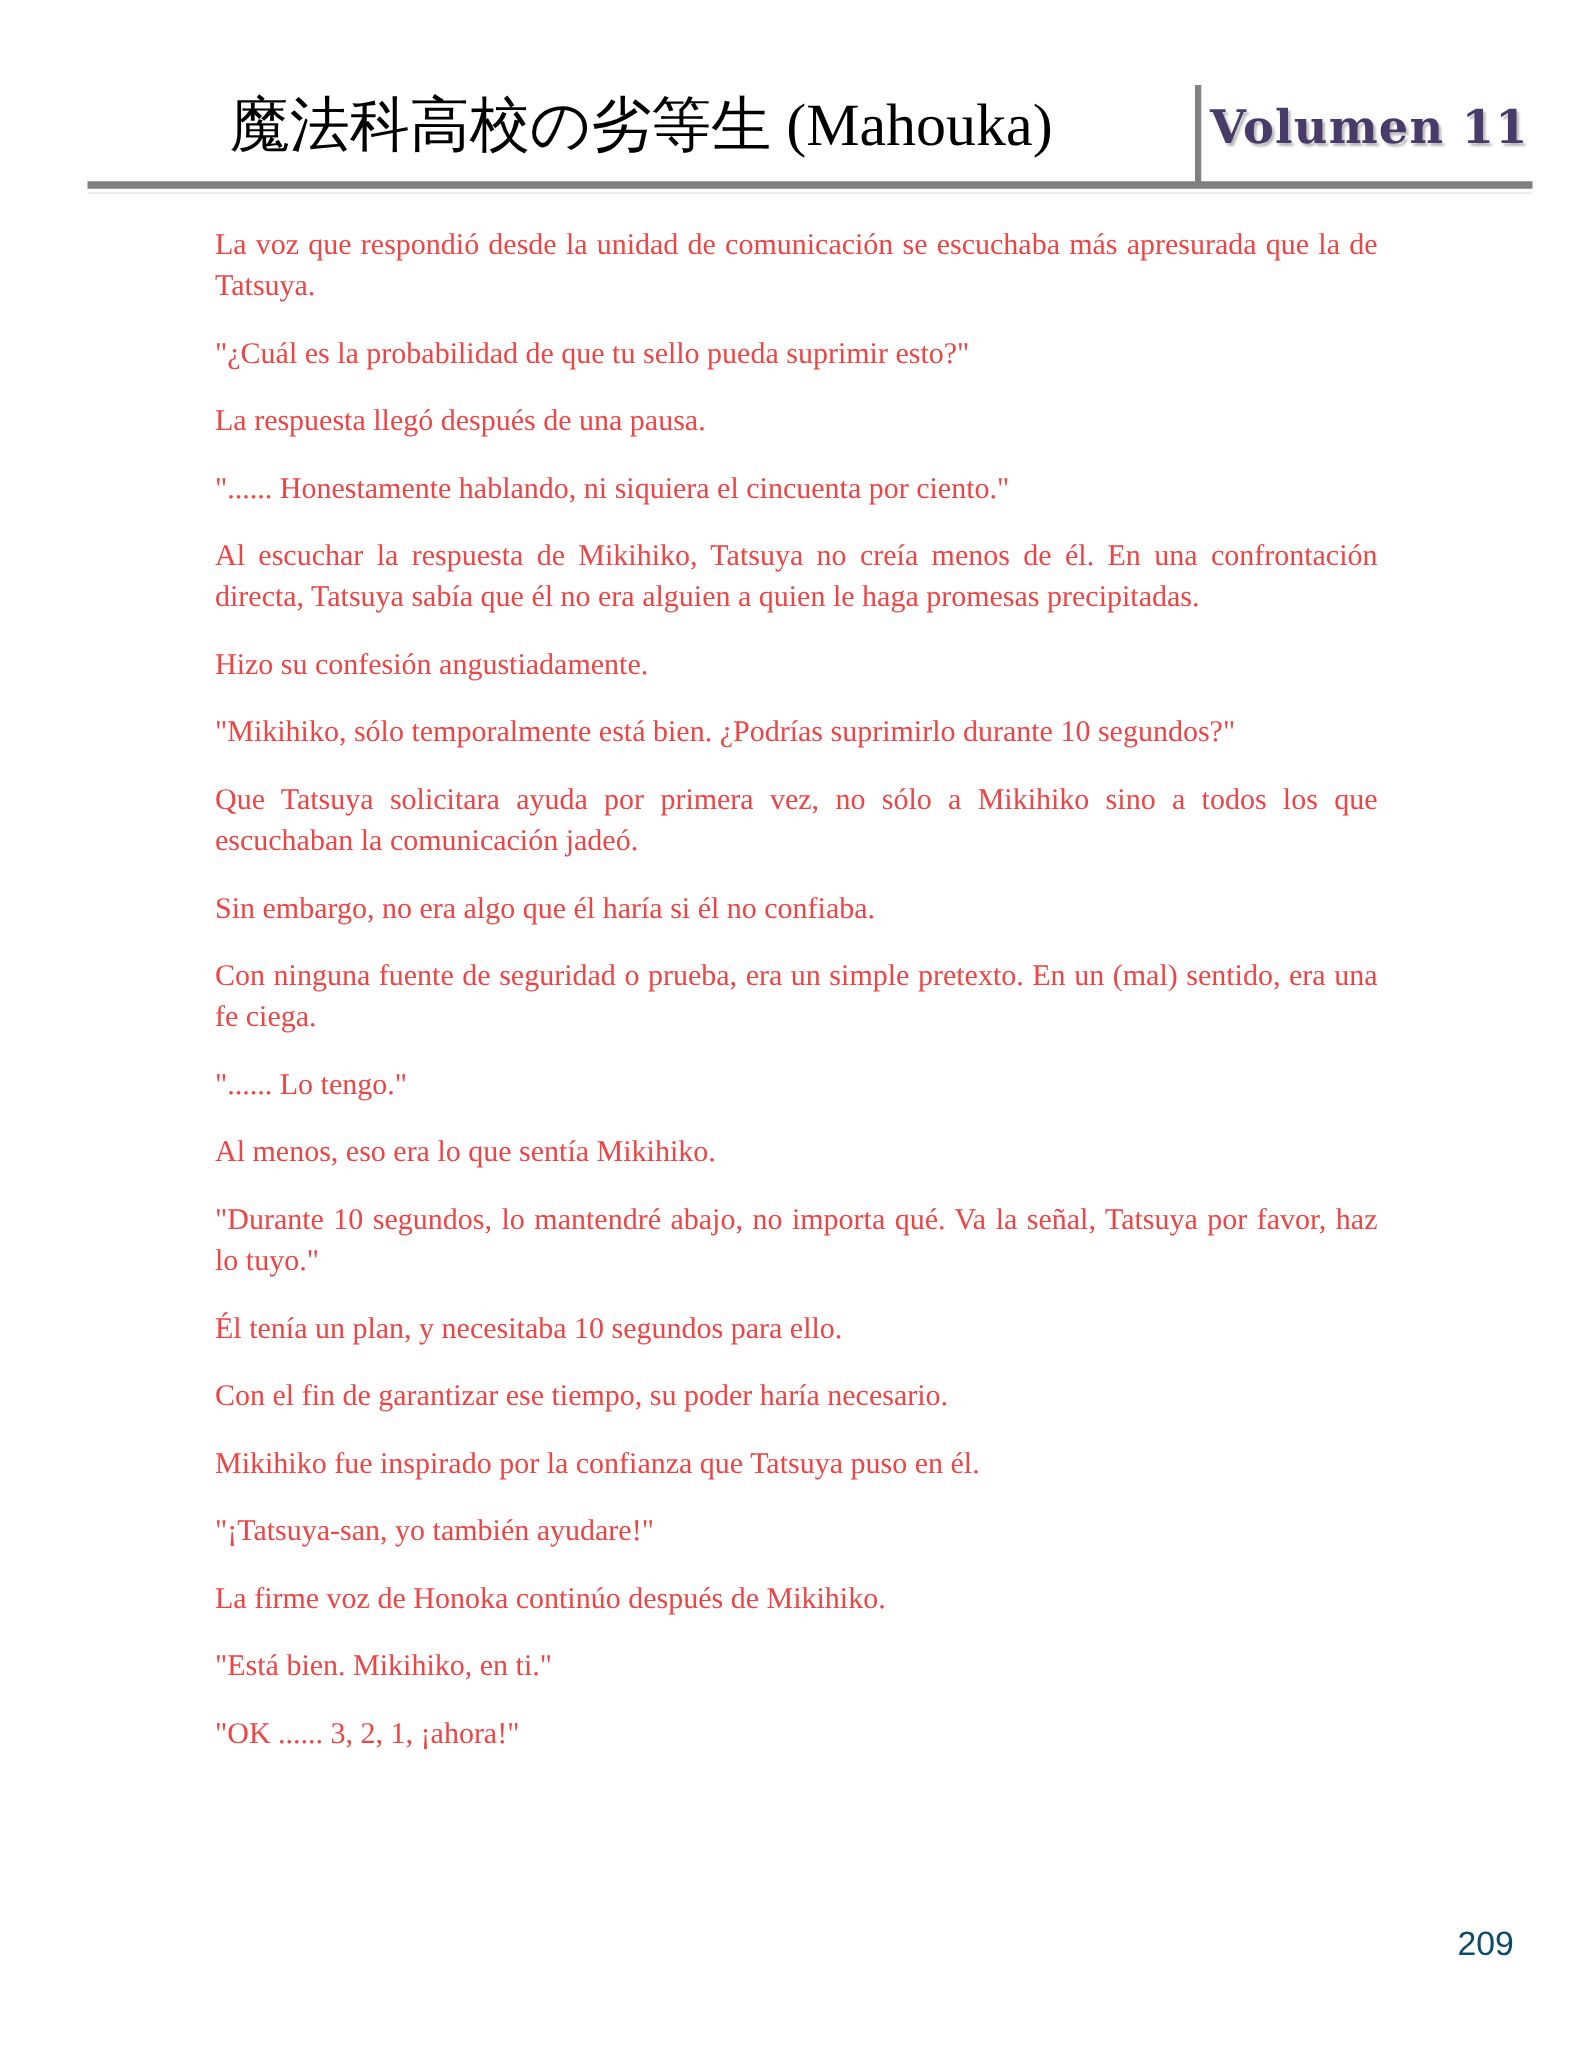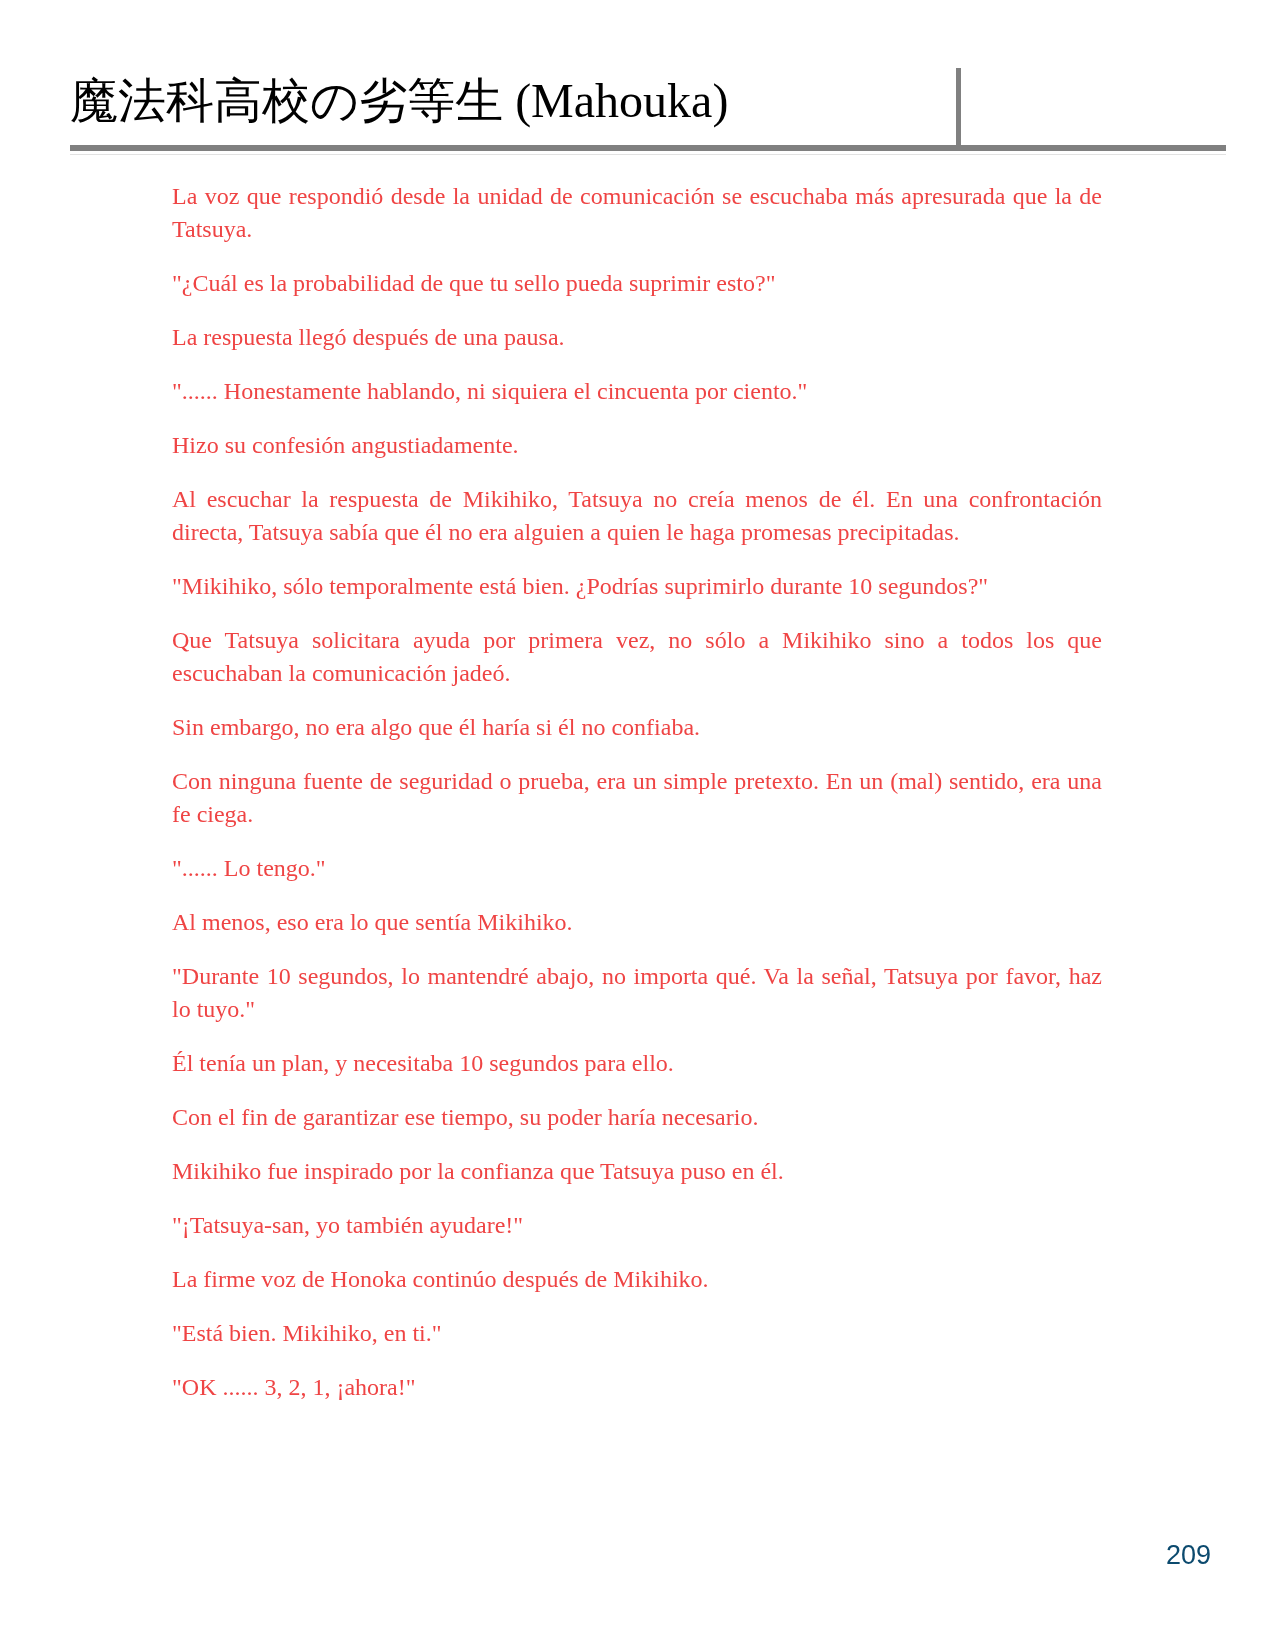--- a/index.html
+++ b/index.html
@@ -19,21 +19,21 @@
     left: 70px;
     top: 0;
     width: 1156px;
     height: 165px;
   }
   .header-title {
     position: absolute;
     left: 0;
     top: 74px;
     width: 886px;
-    text-align: left;
+    text-align: center;
     font-size: 48px;
     line-height: 54px;
     white-space: nowrap;
     color: #000000;
   }
   .header-vline {
     position: absolute;
     left: 886px;
     top: 68px;
     width: 5px;
@@ -95,31 +95,32 @@
     line-height: 30px;
     color: #0c4a6e;
   }
 </style>
 </head>
 <body>
 
 <div class="header">
   <div class="header-title">魔法科高校の劣等生 (Mahouka)</div>
   <div class="header-vline"></div>
+  <div class="header-volume">Volumen 11</div>
   <div class="header-rule"></div>
   <div class="header-rule-light"></div>
 </div>
 
 <div class="content">
   <p>La voz que respondió desde la unidad de comunicación se escuchaba más apresurada que la de Tatsuya.</p>
   <p>"¿Cuál es la probabilidad de que tu sello pueda suprimir esto?"</p>
   <p>La respuesta llegó después de una pausa.</p>
   <p>"...... Honestamente hablando, ni siquiera el cincuenta por ciento."</p>
+  <p>Al escuchar la respuesta de Mikihiko, Tatsuya no creía menos de él. En una confrontación directa, Tatsuya sabía que él no era alguien a quien le haga promesas precipitadas.</p>
   <p>Hizo su confesión angustiadamente.</p>
-  <p>Al escuchar la respuesta de Mikihiko, Tatsuya no creía menos de él. En una confrontación directa, Tatsuya sabía que él no era alguien a quien le haga promesas precipitadas.</p>
   <p>"Mikihiko, sólo temporalmente está bien. ¿Podrías suprimirlo durante 10 segundos?"</p>
   <p>Que Tatsuya solicitara ayuda por primera vez, no sólo a Mikihiko sino a todos los que escuchaban la comunicación jadeó.</p>
   <p>Sin embargo, no era algo que él haría si él no confiaba.</p>
   <p>Con ninguna fuente de seguridad o prueba, era un simple pretexto. En un (mal) sentido, era una fe ciega.</p>
   <p>"...... Lo tengo."</p>
   <p>Al menos, eso era lo que sentía Mikihiko.</p>
   <p>"Durante 10 segundos, lo mantendré abajo, no importa qué. Va la señal, Tatsuya por favor, haz lo tuyo."</p>
   <p>Él tenía un plan, y necesitaba 10 segundos para ello.</p>
   <p>Con el fin de garantizar ese tiempo, su poder haría necesario.</p>
   <p>Mikihiko fue inspirado por la confianza que Tatsuya puso en él.</p>

